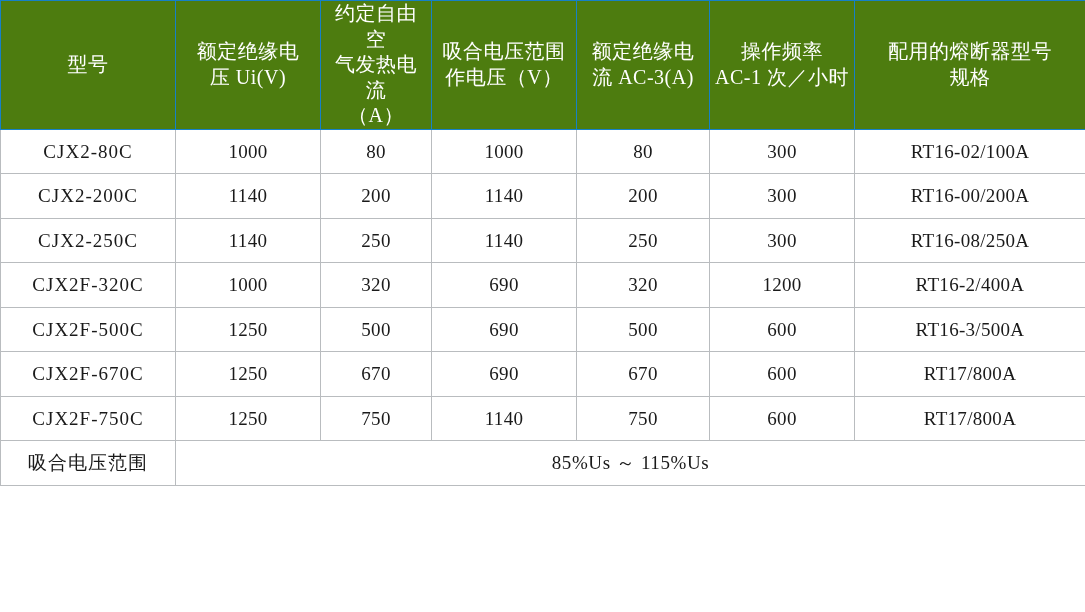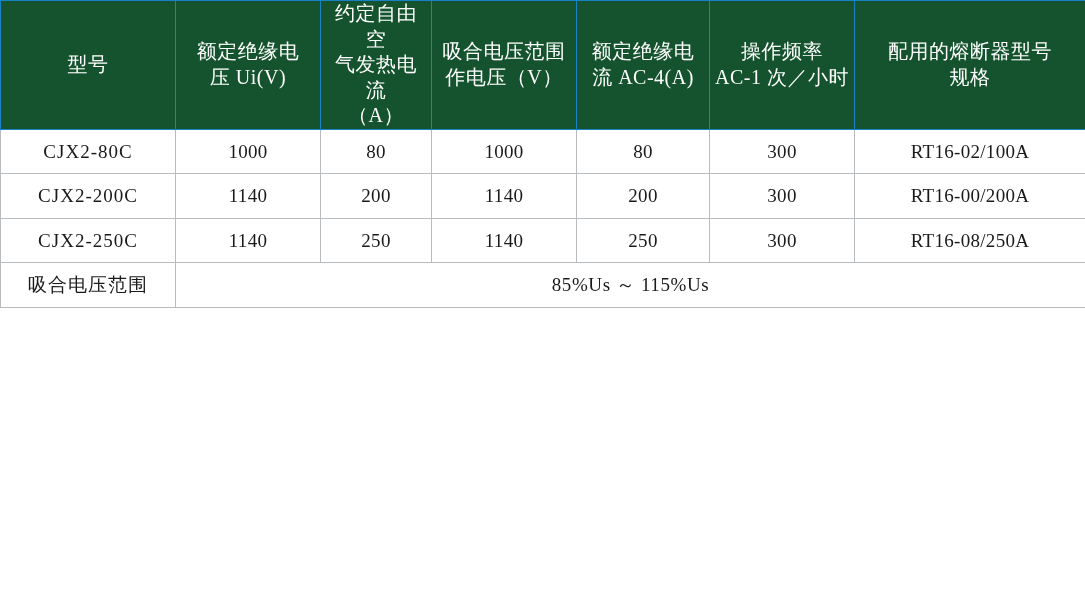--- a/index.html
+++ b/index.html
@@ -30,21 +30,21 @@
 
   .spec-table th,
   .spec-table td {
     border: 1px solid #b9bcbf;
     text-align: center;
     vertical-align: middle;
     padding: 0 4px;
     font-weight: normal;
   }
   .spec-table thead th {
-    background: #14532d;
+    background: #4d7c0f;
     color: #ffffff;
     border: 1px solid #1681c6;
     height: 84px;
     font-size: 20px;
     line-height: 1.28;
     letter-spacing: 0.5px;
   }
   .spec-table tbody td {
     height: 43.5px;
     font-size: 19px;
@@ -90,21 +90,21 @@
         <div>约定自由空</div>
         <div>气发热电流</div>
         <div>（A）</div>
       </th>
       <th>
         <div>吸合电压范围</div>
         <div>作电压（V）</div>
       </th>
       <th>
         <div>额定绝缘电</div>
-        <div>流 AC-4(A)</div>
+        <div>流 AC-3(A)</div>
       </th>
       <th>
         <div>操作频率</div>
         <div>AC-1 次／小时</div>
       </th>
       <th>
         <div>配用的熔断器型号</div>
         <div>规格</div>
       </th>
     </tr>
@@ -130,19 +130,55 @@
     </tr>
     <tr>
       <td class="model">CJX2-250C</td>
       <td>1140</td>
       <td>250</td>
       <td>1140</td>
       <td>250</td>
       <td>300</td>
       <td>RT16-08/250A</td>
     </tr>
+    <tr>
+      <td class="model">CJX2F-320C</td>
+      <td>1000</td>
+      <td>320</td>
+      <td>690</td>
+      <td>320</td>
+      <td>1200</td>
+      <td>RT16-2/400A</td>
+    </tr>
+    <tr>
+      <td class="model">CJX2F-500C</td>
+      <td>1250</td>
+      <td>500</td>
+      <td>690</td>
+      <td>500</td>
+      <td>600</td>
+      <td>RT16-3/500A</td>
+    </tr>
+    <tr>
+      <td class="model">CJX2F-670C</td>
+      <td>1250</td>
+      <td>670</td>
+      <td>690</td>
+      <td>670</td>
+      <td>600</td>
+      <td>RT17/800A</td>
+    </tr>
+    <tr>
+      <td class="model">CJX2F-750C</td>
+      <td>1250</td>
+      <td>750</td>
+      <td>1140</td>
+      <td>750</td>
+      <td>600</td>
+      <td>RT17/800A</td>
+    </tr>
     <tr class="range-row">
       <td class="range-label">吸合电压范围</td>
       <td class="range-value" colspan="6">85%Us ～ 115%Us</td>
     </tr>
 
   </tbody>
 </table>
 
 </body></html>

